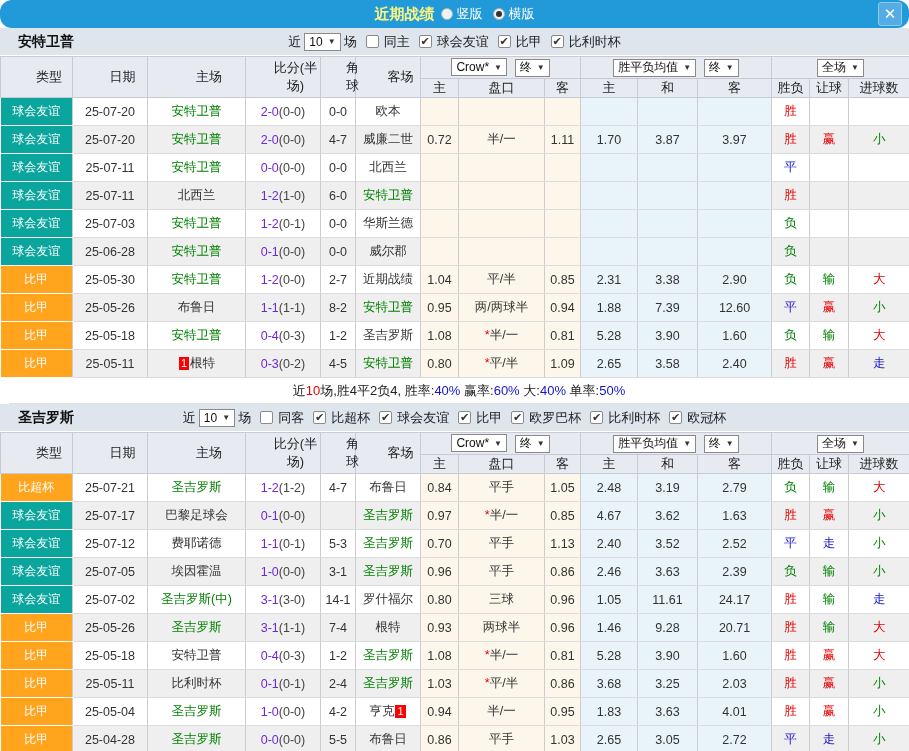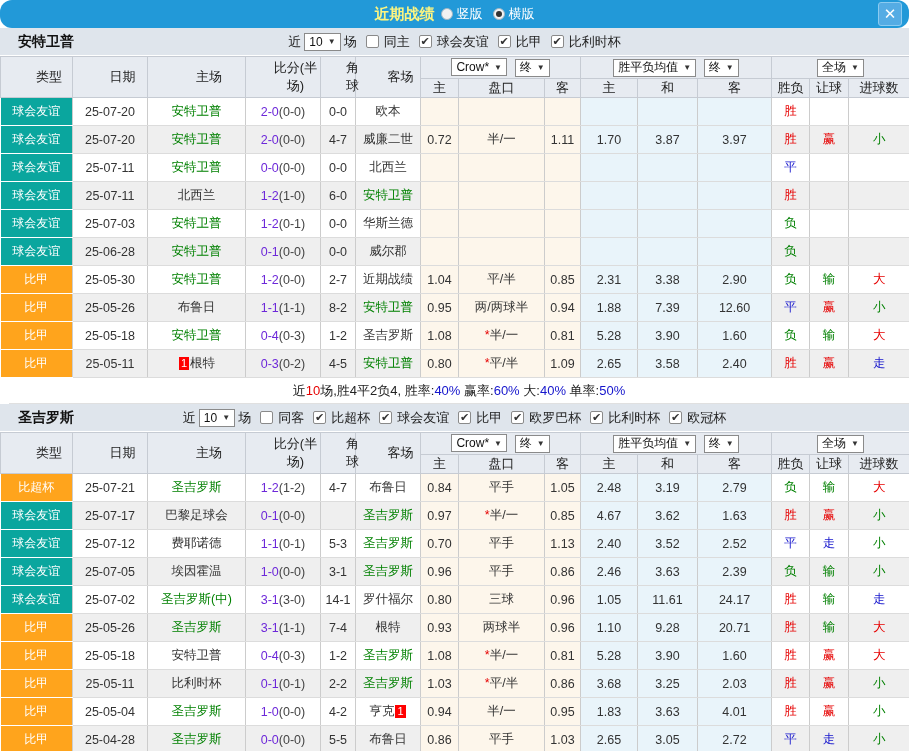--- a/index.html
+++ b/index.html
@@ -513,21 +513,21 @@
             <tr class="alt">
               <td class="lg orange">比甲</td>
               <td>25-05-26</td>
               <td class="team"><span class="g">圣吉罗斯</span></td>
               <td><span class="score-main">3-1</span><span class="score-half">(1-1)</span></td>
               <td>7-4</td>
               <td class="team"><span>根特</span></td>
               <td class="odd">0.93</td>
               <td class="odd">两球半</td>
               <td class="odd">0.96</td>
-              <td class="avg">1.10</td>
+              <td class="avg">1.46</td>
               <td class="avg">9.28</td>
               <td class="avg">20.71</td>
               <td class="res"><span style="color: rgb(230, 0, 0);">胜</span></td>
               <td class="res"><span style="color: rgb(0, 128, 0);">输</span></td>
               <td class="res"><span style="color: rgb(230, 0, 0);">大</span></td>
             </tr>
             <tr>
               <td class="lg orange">比甲</td>
               <td>25-05-18</td>
               <td class="team"><span>安特卫普</span></td>
@@ -542,21 +542,21 @@
               <td class="avg">1.60</td>
               <td class="res"><span style="color: rgb(230, 0, 0);">胜</span></td>
               <td class="res"><span style="color: rgb(230, 0, 0);">赢</span></td>
               <td class="res"><span style="color: rgb(230, 0, 0);">大</span></td>
             </tr>
             <tr class="alt">
               <td class="lg orange">比甲</td>
               <td>25-05-11</td>
               <td class="team"><span>比利时杯</span></td>
               <td><span class="score-main">0-1</span><span class="score-half">(0-1)</span></td>
-              <td>2-2</td>
+              <td>2-4</td>
               <td class="team"><span class="g">圣吉罗斯</span></td>
               <td class="odd">1.03</td>
               <td class="odd"><span class="star">*</span><span>平/半</span></td>
               <td class="odd">0.86</td>
               <td class="avg">3.68</td>
               <td class="avg">3.25</td>
               <td class="avg">2.03</td>
               <td class="res"><span style="color: rgb(230, 0, 0);">胜</span></td>
               <td class="res"><span style="color: rgb(230, 0, 0);">赢</span></td>
               <td class="res"><span style="color: rgb(0, 128, 0);">小</span></td>

